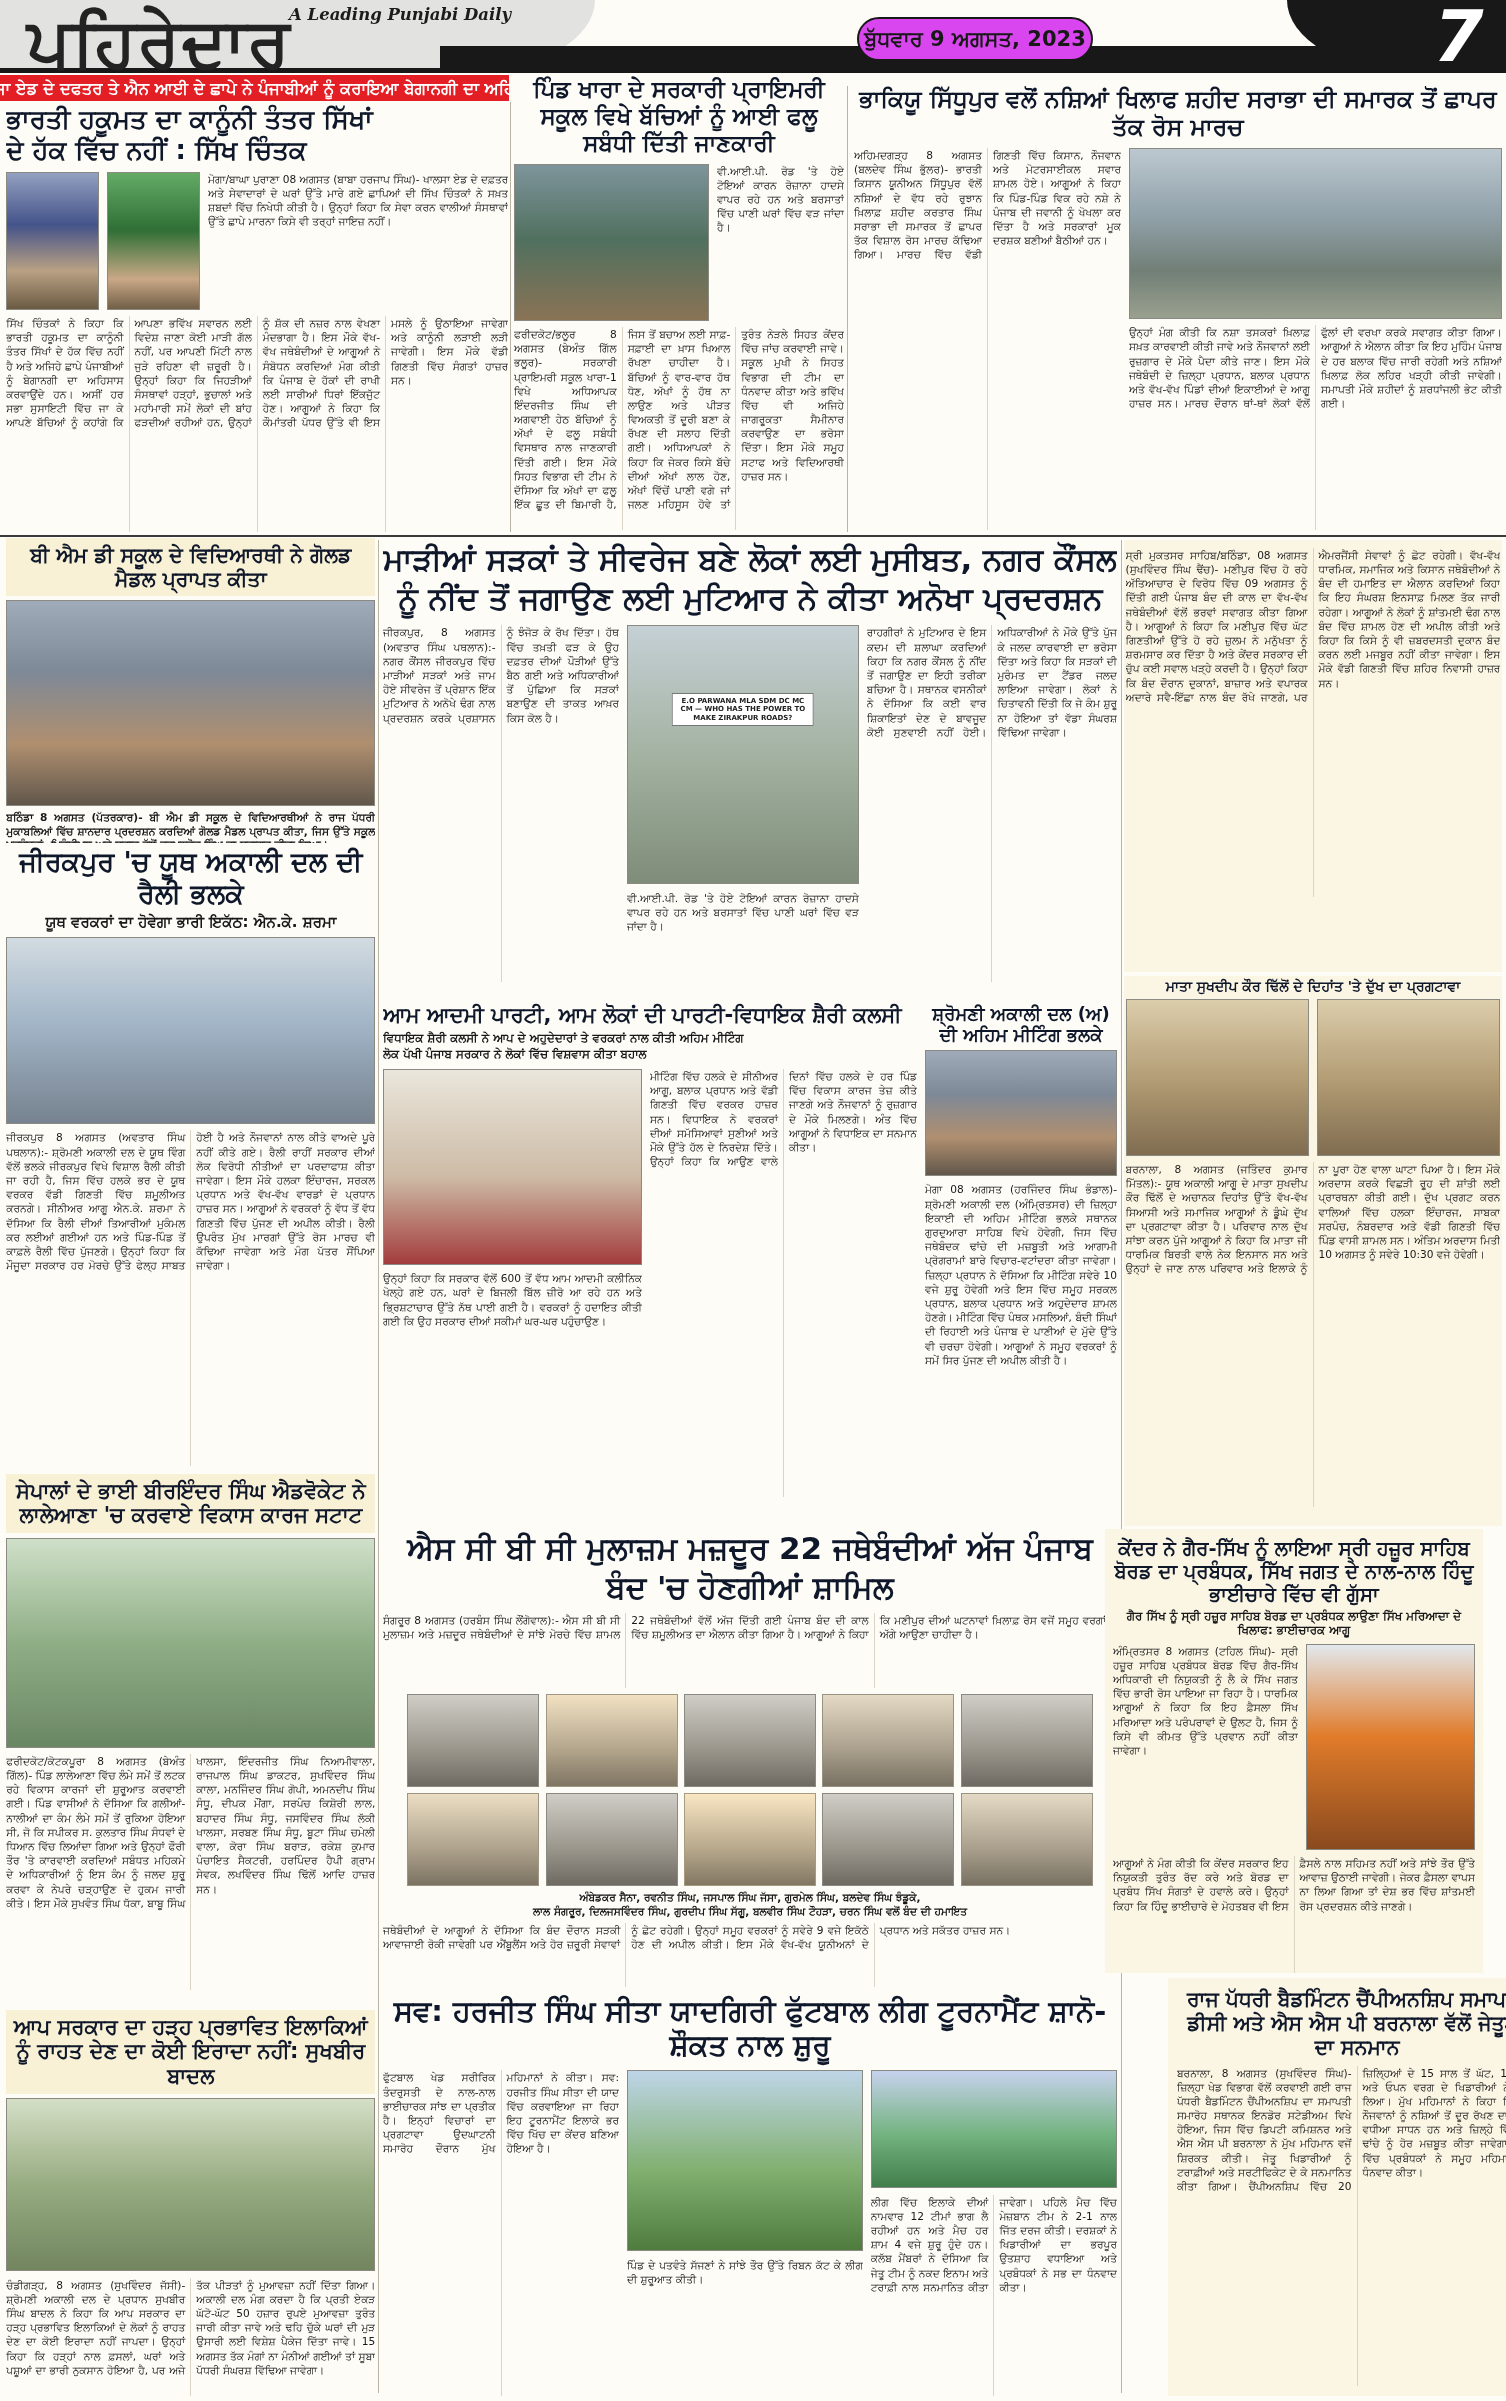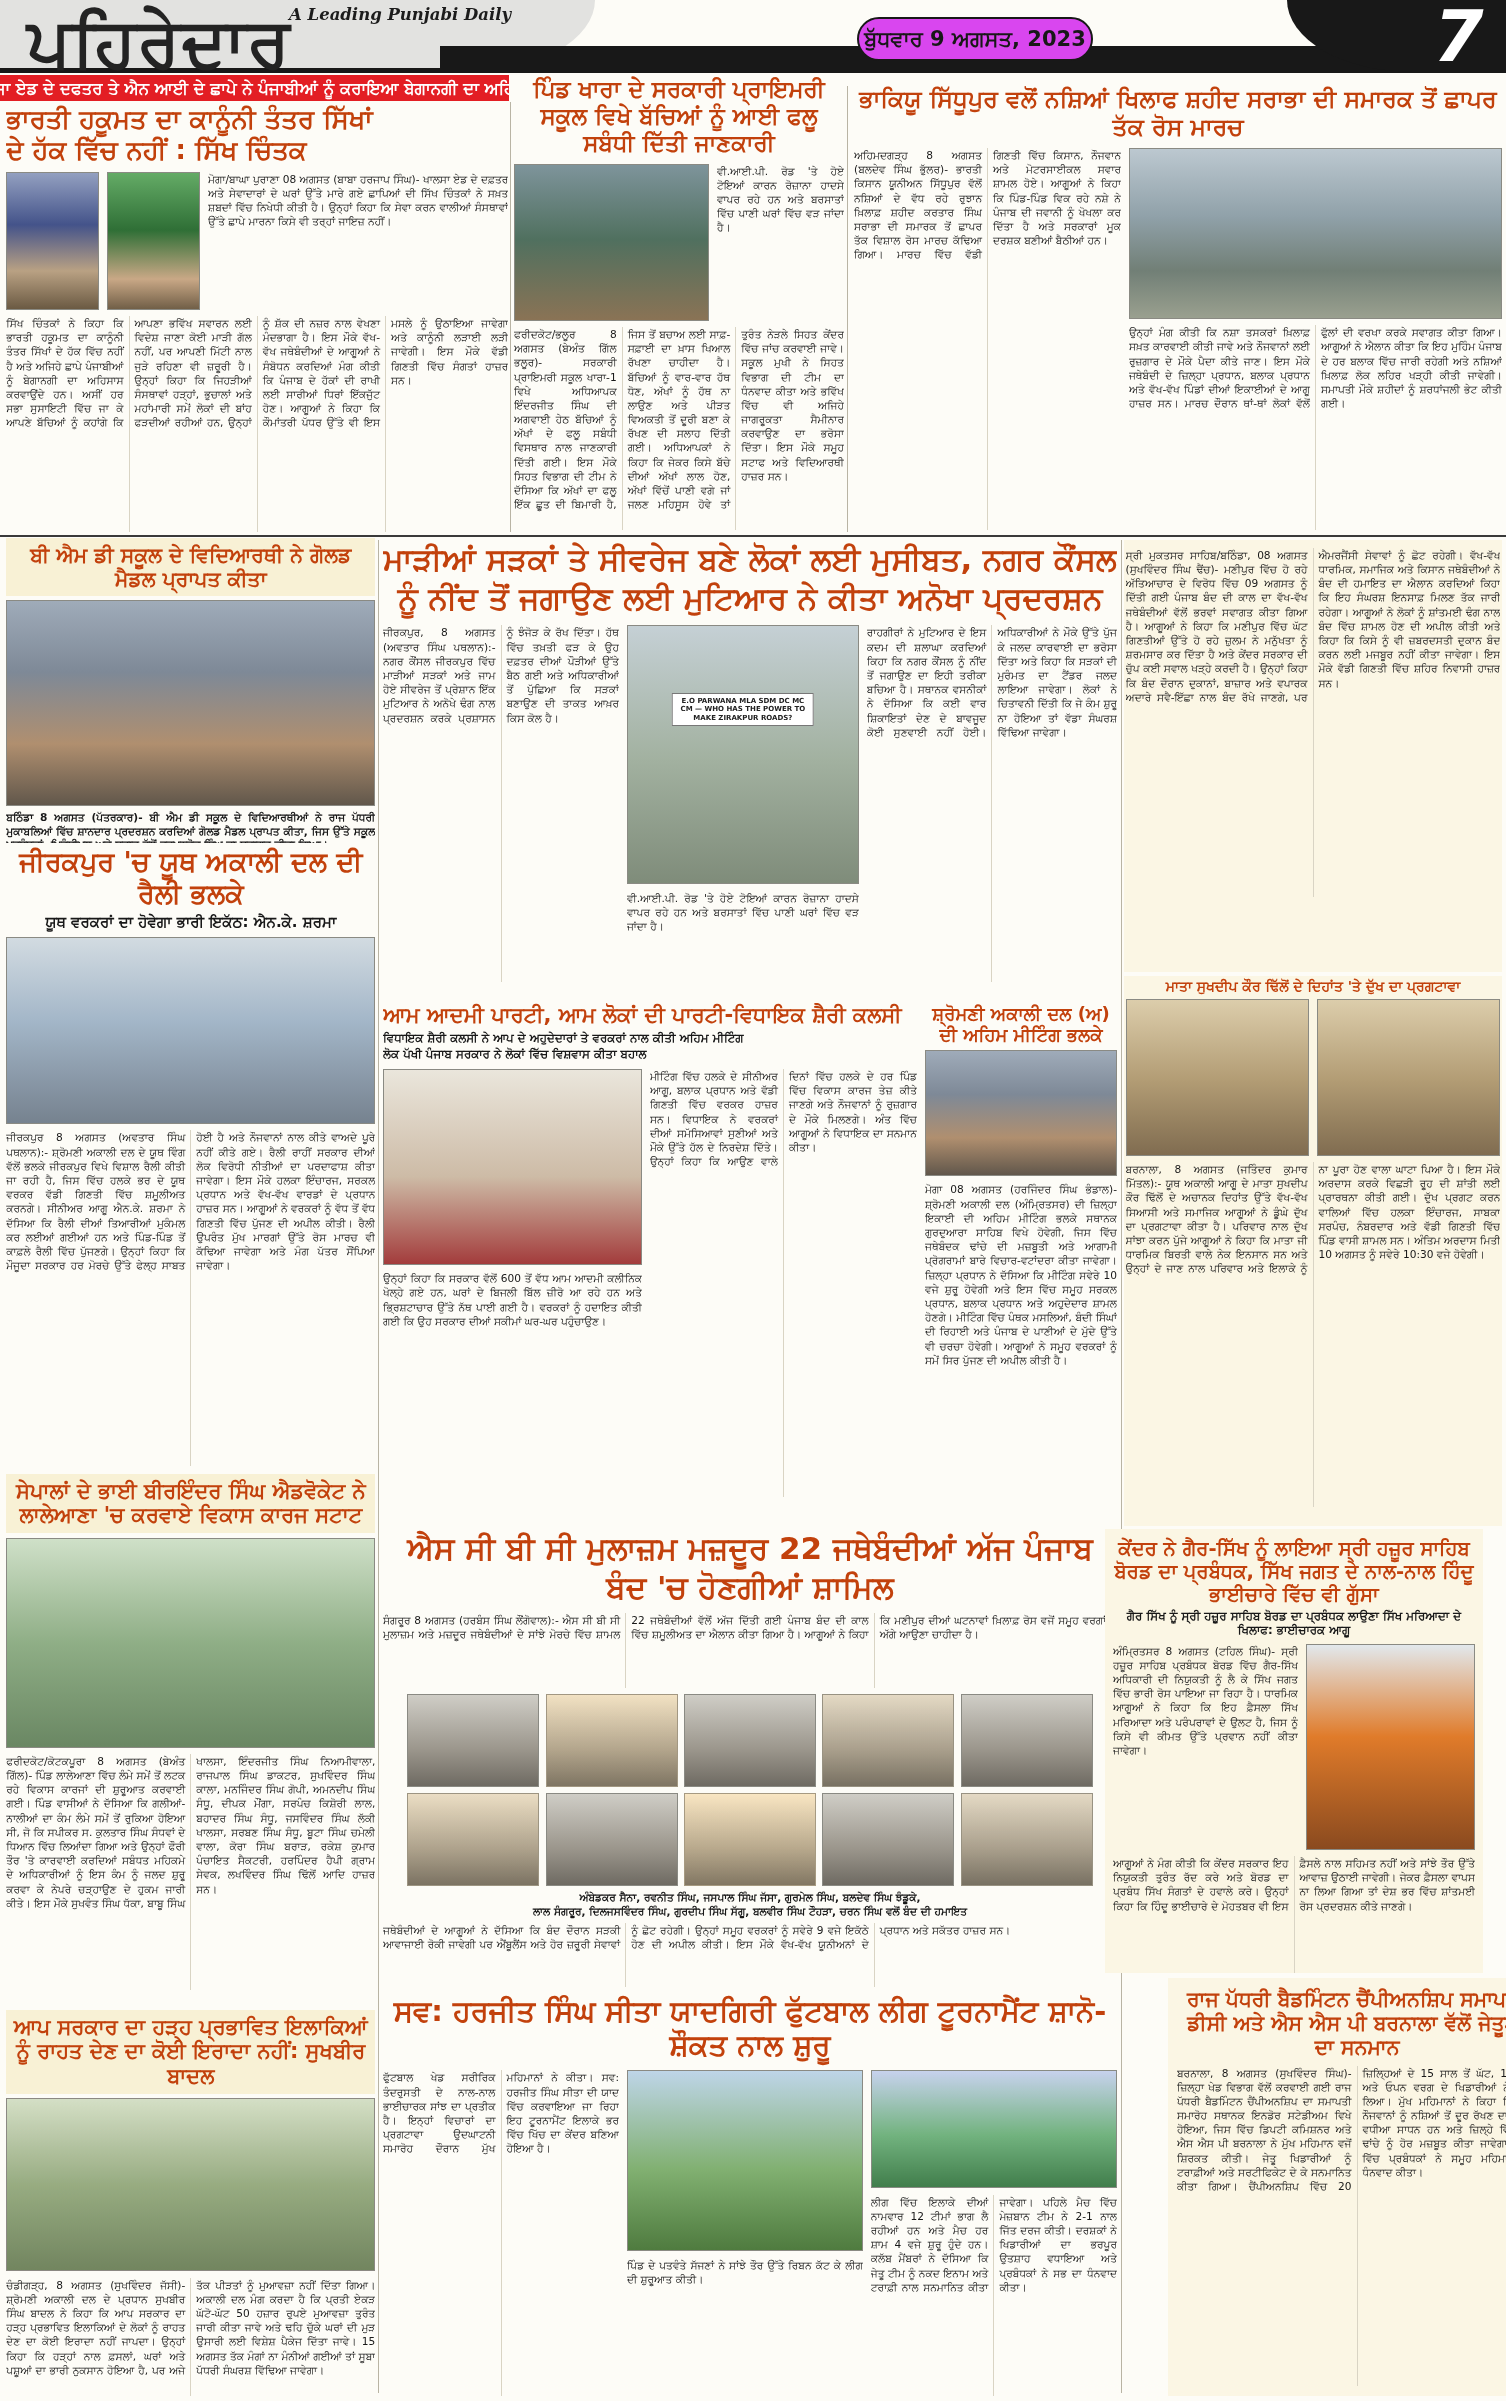--- a/index.html
+++ b/index.html
@@ -22,21 +22,21 @@
     font-size:21px;font-weight:bold}
   .page-num{position:absolute;left:1419px;top:-6.3px;width:79px;text-align:center;font-size:72px;
     font-weight:bold;color:#fff;font-style:italic}
 
   
   .red-banner{position:absolute;left:0;top:75px;width:509px;height:26px;background:#e31e24;color:#fff;
     display:flex;align-items:center;justify-content:center;font-weight:bold;font-size:16.5px;white-space:nowrap;overflow:hidden}
 
   
   .story{position:absolute;overflow:hidden}
-  .hl{font-weight:bold;color:#c2410c;line-height:1.18}
+  .hl{font-weight:bold;color:#0f172a;line-height:1.18}
   .hl-center{text-align:center}
   .hl-cream{background:#f8f1d5;padding:4.7px 6.3px;text-align:center}
   .subhead{font-weight:bold;text-align:center}
   .bullets{font-weight:bold;font-size:11.8px;line-height:1.35}
   .cols{font-size:10.6px;line-height:1.34;text-align:justify;column-gap:11px;
     column-rule:0.8px solid #d9d4c4;overflow:hidden;height:100%}
   .c2{column-count:2}.c3{column-count:3}.c4{column-count:4}
   .txt{font-size:10.6px;line-height:1.34;text-align:justify;overflow:hidden}
   .cap{font-weight:bold;font-size:10.6px;line-height:1.3;text-align:justify;overflow:hidden}
   .ph{border:0.8px solid #8a8a83;overflow:hidden;position:relative}

